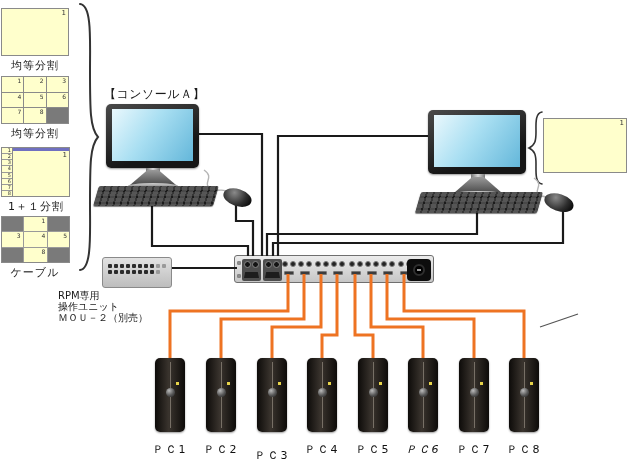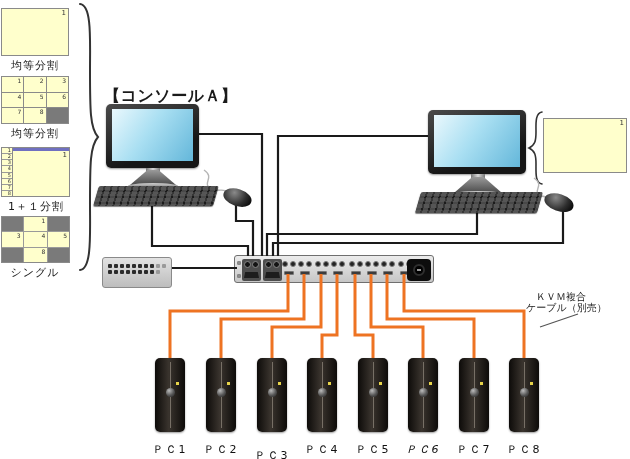--- a/index.html
+++ b/index.html
@@ -18,21 +18,21 @@
   .thumb{flex:1;position:relative;border-bottom:1px solid #9a9a9a;background:#ffffcc;}
   .thumb:last-child{border-bottom:none;}
   .thumb .tnum{position:absolute;top:0;right:1px;font-size:5px;line-height:5px;color:#333;}
   .mainarea{flex:1;position:relative;background:#ffffcc;}
   .mainstrip{position:absolute;top:0;left:0;right:0;height:3px;background:#7070c0;}
   .autogrid{display:grid;grid-template-columns:1fr 1.15fr 1fr;grid-template-rows:1fr 1fr 1fr;gap:1px;background:#9a9a9a;}
   .autogrid .cell{position:relative;background:#ffffcc;}
   .autogrid .cell.gray{background:#7a7a7a;}
   .cellnum-s{position:absolute;top:0;right:2px;font-size:6px;color:#333;line-height:7px;}
   
-  .console-label{position:absolute;font-size:16px;font-weight:bold;color:#1a1a1a;letter-spacing:0.5px;}
+  .console-label{position:absolute;font-size:12px;font-weight:normal;color:#1a1a1a;letter-spacing:0.5px;}
   .monitor{position:absolute;}
   .bezel{position:absolute;left:0;top:0;background:linear-gradient(160deg,#4a4a4a,#161616 70%);border-radius:5px;box-shadow:0 1px 2px rgba(0,0,0,.4);}
   .screen{position:absolute;background:linear-gradient(125deg,#eaf8fd 0%,#a9dff2 45%,#64b7da 100%);}
   .neck{position:absolute;background:linear-gradient(90deg,#777,#d8d8d8,#777);}
   .legs{position:absolute;background:linear-gradient(180deg,#9a9a9a,#4a4a4a);clip-path:polygon(38% 0,62% 0,100% 100%,0 100%);}
   .mbase{position:absolute;background:linear-gradient(180deg,#cfcfcf,#6f6f6f);border-radius:50%;}
   .keyboard{position:absolute;background:#1b1b1b;border-radius:2px;transform:skewX(-16deg);
      background-image:repeating-linear-gradient(90deg,rgba(110,110,110,.55) 0 5px,rgba(0,0,0,0) 5px 7px),
                       repeating-linear-gradient(180deg,rgba(90,90,90,.45) 0 4px,rgba(0,0,0,0) 4px 6px);
      box-shadow:0 1px 1px rgba(0,0,0,.5);}
@@ -241,21 +241,21 @@
       </div>
     <div class="cell">
         <span class="cellnum-s">5</span>
       </div>
     <div class="cell gray"></div>
     <div class="cell">
         <span class="cellnum-s">8</span>
       </div>
     <div class="cell gray"></div>
   </div>
-  <div class="mode-label" style="left:0;top:265px;width:70px;">シングル</div>
+  <div class="mode-label" style="left:0;top:265px;width:70px;">ケーブル</div>
 
   <div class="console-label" style="left:104px;top:86px;">【コンソールＡ】</div>
   <div class="monitor" style="left:106px;top:104px;width:93px;height:85px;">
     <div class="bezel" style="width:93px;height:64px;"></div>
     <div class="screen" style="left:6px;top:5px;width:81px;height:52px;"></div>
     <div class="neck" style="left:40px;top:64px;width:14px;height:11px;"></div>
     <div class="legs" style="left:24px;top:66px;width:46px;height:15px;"></div>
     <div class="mbase" style="left:22px;top:79px;width:50px;height:6px;"></div>
   </div>
   <div class="keyboard" style="left:96px;top:186px;width:120px;height:20px;"></div>
@@ -294,25 +294,26 @@
         <div class="mbtn"></div>
         <div class="mbtn"></div>
         <div class="mbtn"></div>
       <div class="mbtn"></div>
         <div class="mbtn"></div>
         <div class="mbtn"></div>
         <div class="mbtn"></div>
       <div class="mbtn lt"></div>
     </div>
   </div>
-
-  <div class="small-note" style="left:526px;top:291px;">
-    <div style="padding-left:10px;">ＫＶＭ複合</div>
-    <div>ケーブル（別売）</div>
-  </div>
+  <div class="small-note" style="left:58px;top:290px;">
+    <div>RPM専用</div>
+    <div>操作ユニット</div>
+    <div>ＭＯＵ－２（別売）</div>
+  </div>
+
 
   <div class="pc" style="left:155px;top:358px;">
       <div class="vline"></div>
       <div class="knob"></div>
       <div class="led"></div>
     </div>
   <div class="pc" style="left:206px;top:358px;">
       <div class="vline"></div>
       <div class="knob"></div>
       <div class="led"></div>

